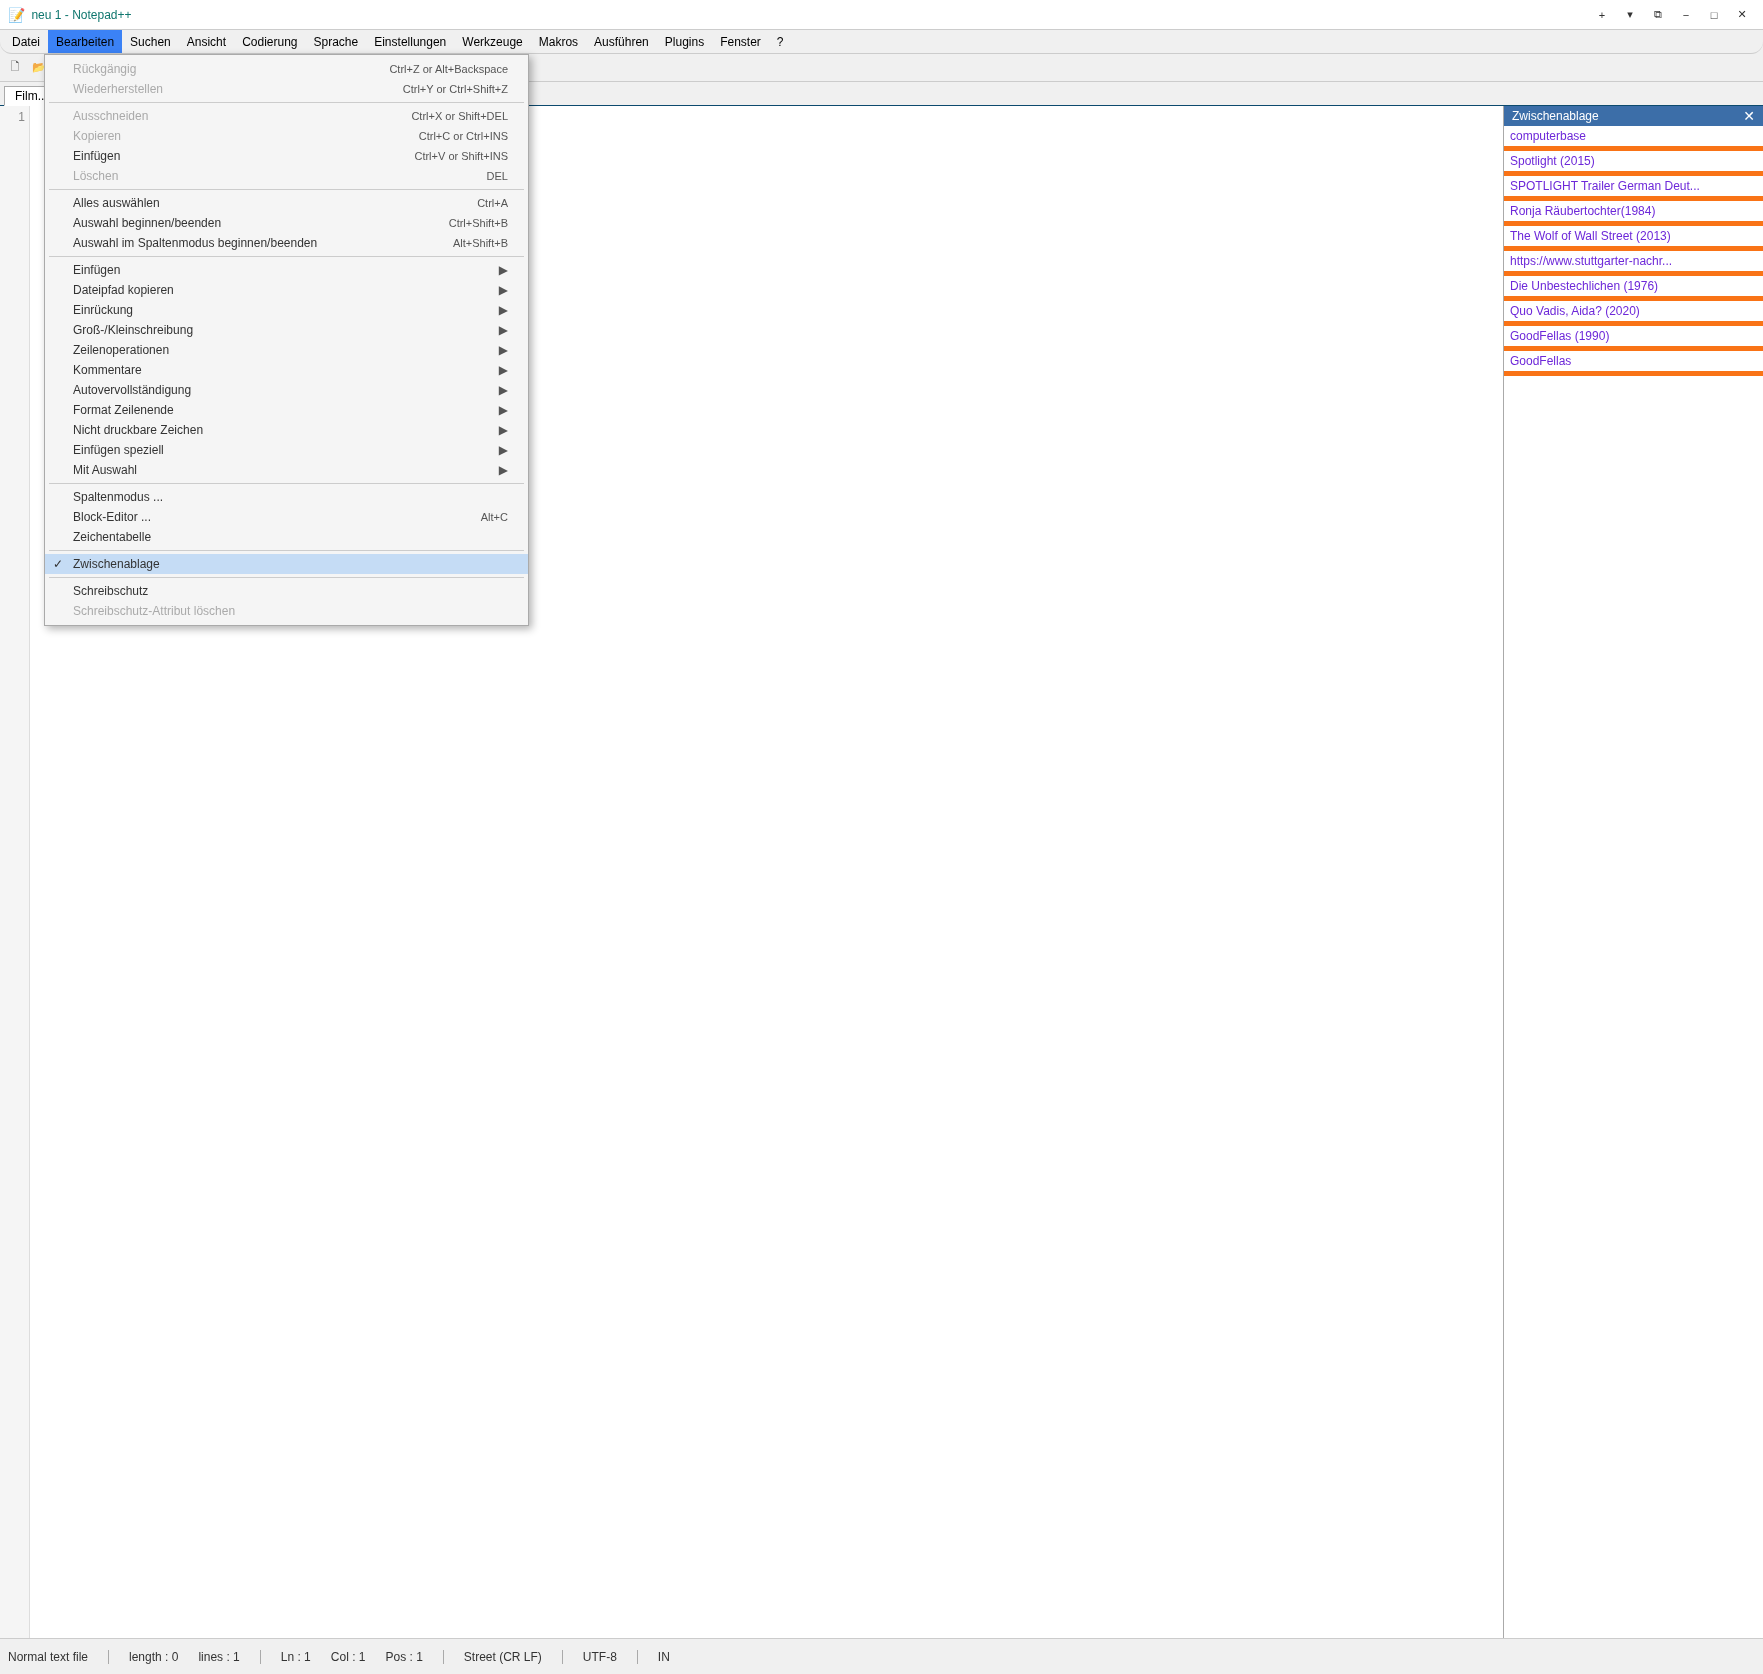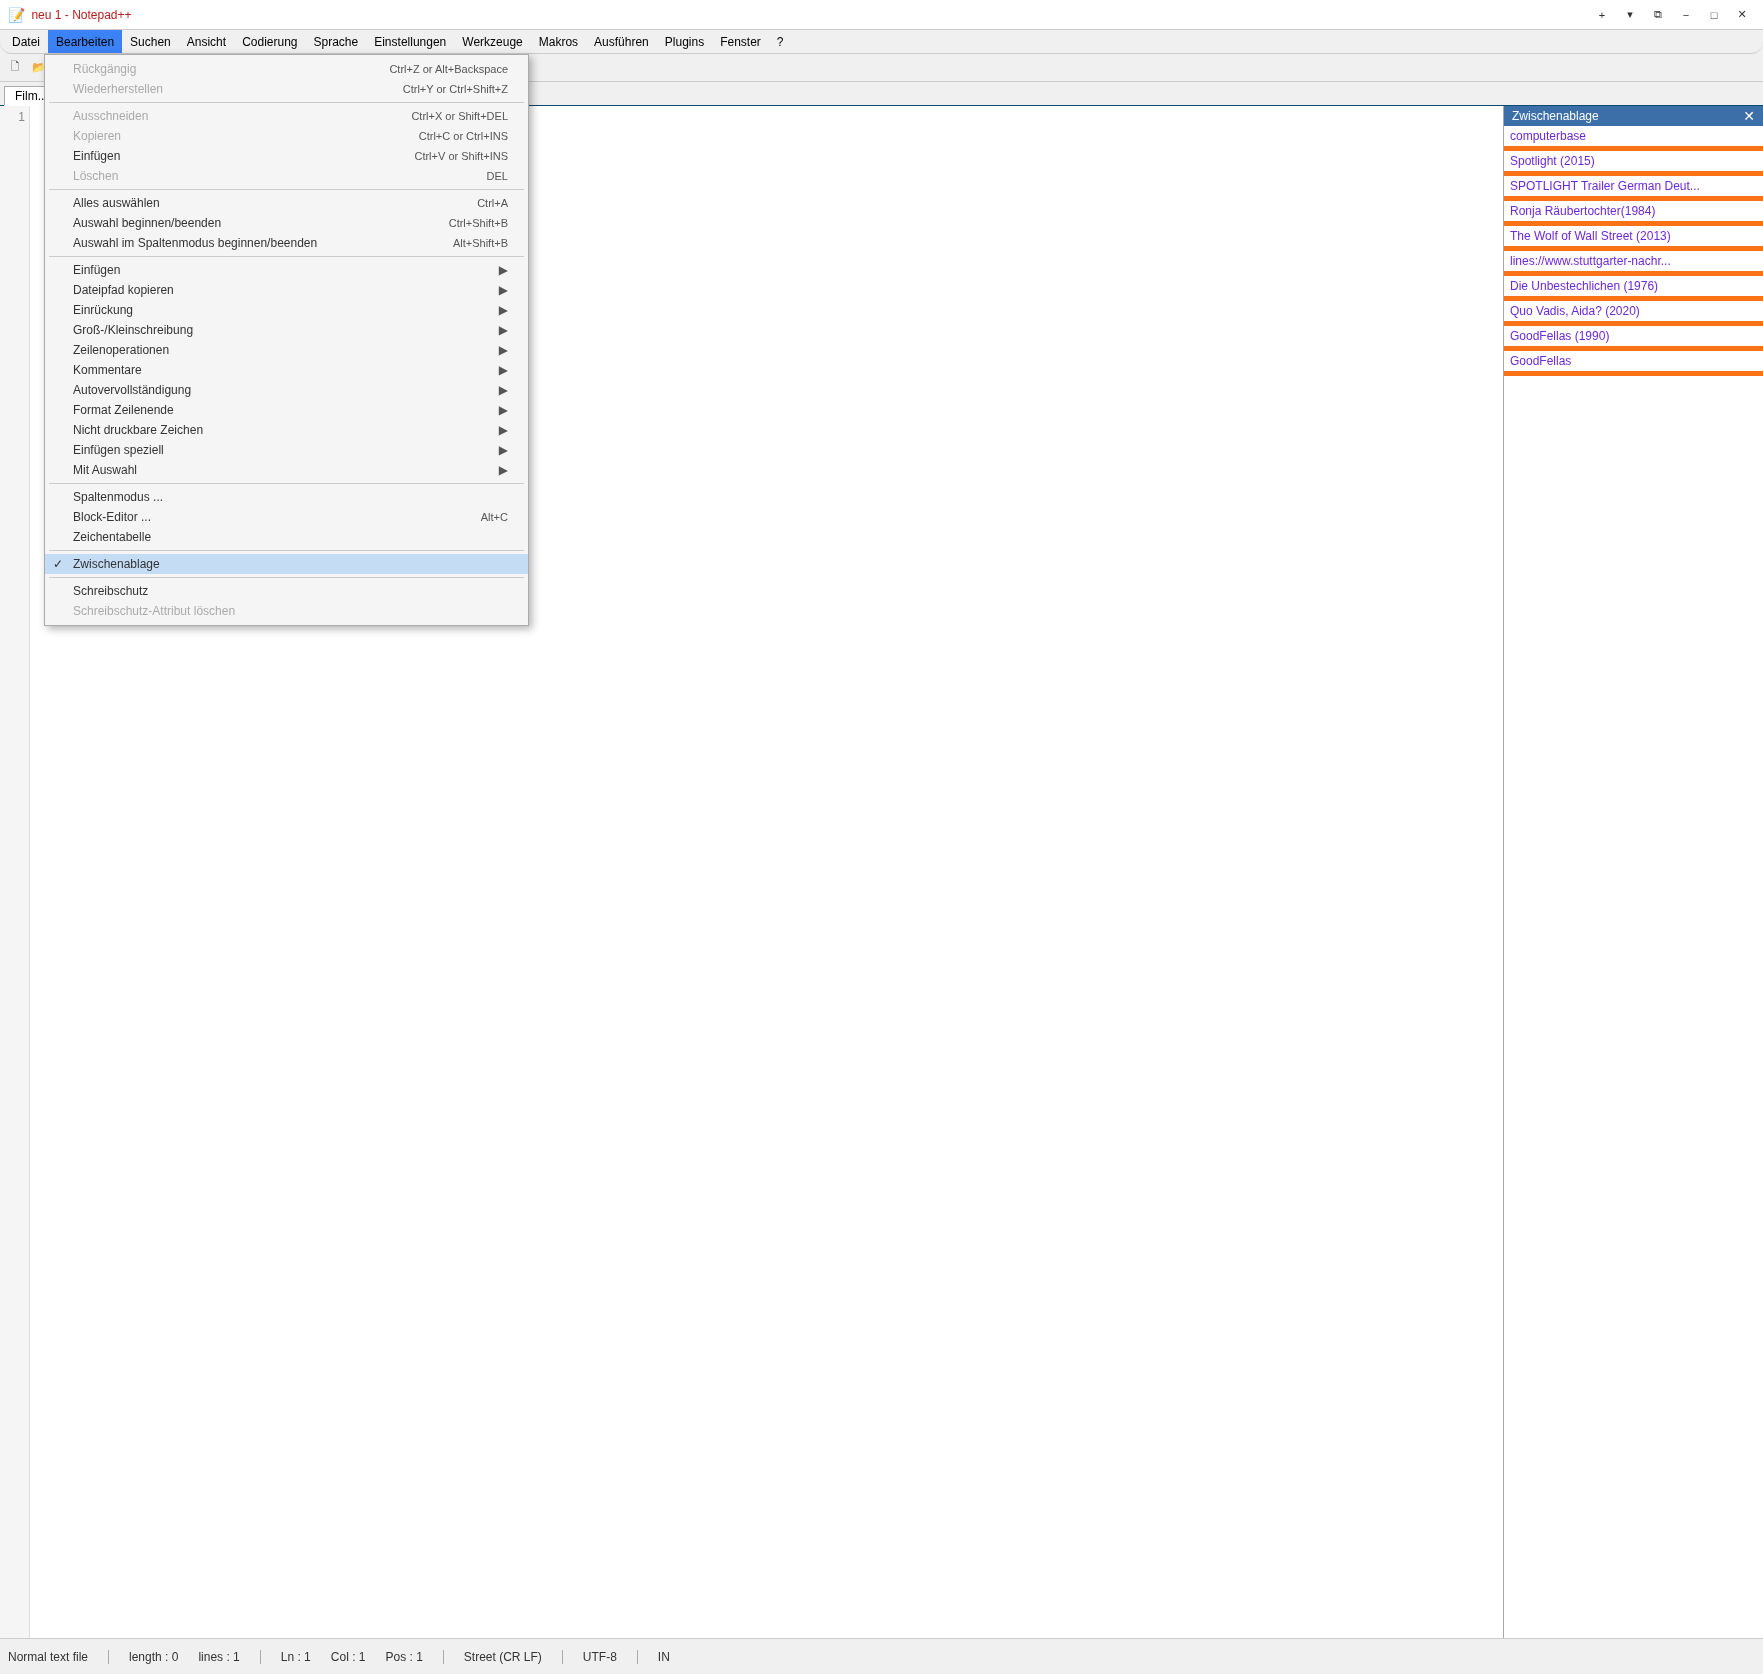--- a/index.html
+++ b/index.html
@@ -23,21 +23,21 @@
       padding: 0 8px;
       border-bottom: 1px solid #ccc;
     }
     #title-bar-left {
       display: flex;
       align-items: center;
       gap: 6px;
     }
     #title-bar-title {
       font-size: 12px;
-      color: #b91c1c;
+      color: #0f766e;
     }
     #title-bar-controls {
       display: flex;
       gap: 2px;
     }
     .title-btn {
       width: 26px;
       height: 22px;
       border: none;
       background: transparent;
@@ -346,21 +346,21 @@
     <div id="clipboard-header">
       <span>Zwischenablage</span>
       <button id="clipboard-close">✕</button>
     </div>
     <ul id="clipboard-list">
     <li>computerbase</li>
         <li>Spotlight (2015)</li>
         <li>SPOTLIGHT Trailer German Deut...</li>
         <li>Ronja Räubertochter(1984)</li>
         <li>The Wolf of Wall Street (2013)</li>
-        <li>lines://www.stuttgarter-nachr...</li>
+        <li>https://www.stuttgarter-nachr...</li>
         <li>Die Unbestechlichen (1976)</li>
         <li>Quo Vadis, Aida? (2020)</li>
         <li>GoodFellas (1990)</li>
         <li>GoodFellas</li>
       </ul>
   </div>
 </div>
 
 <div id="context-menu">
 

